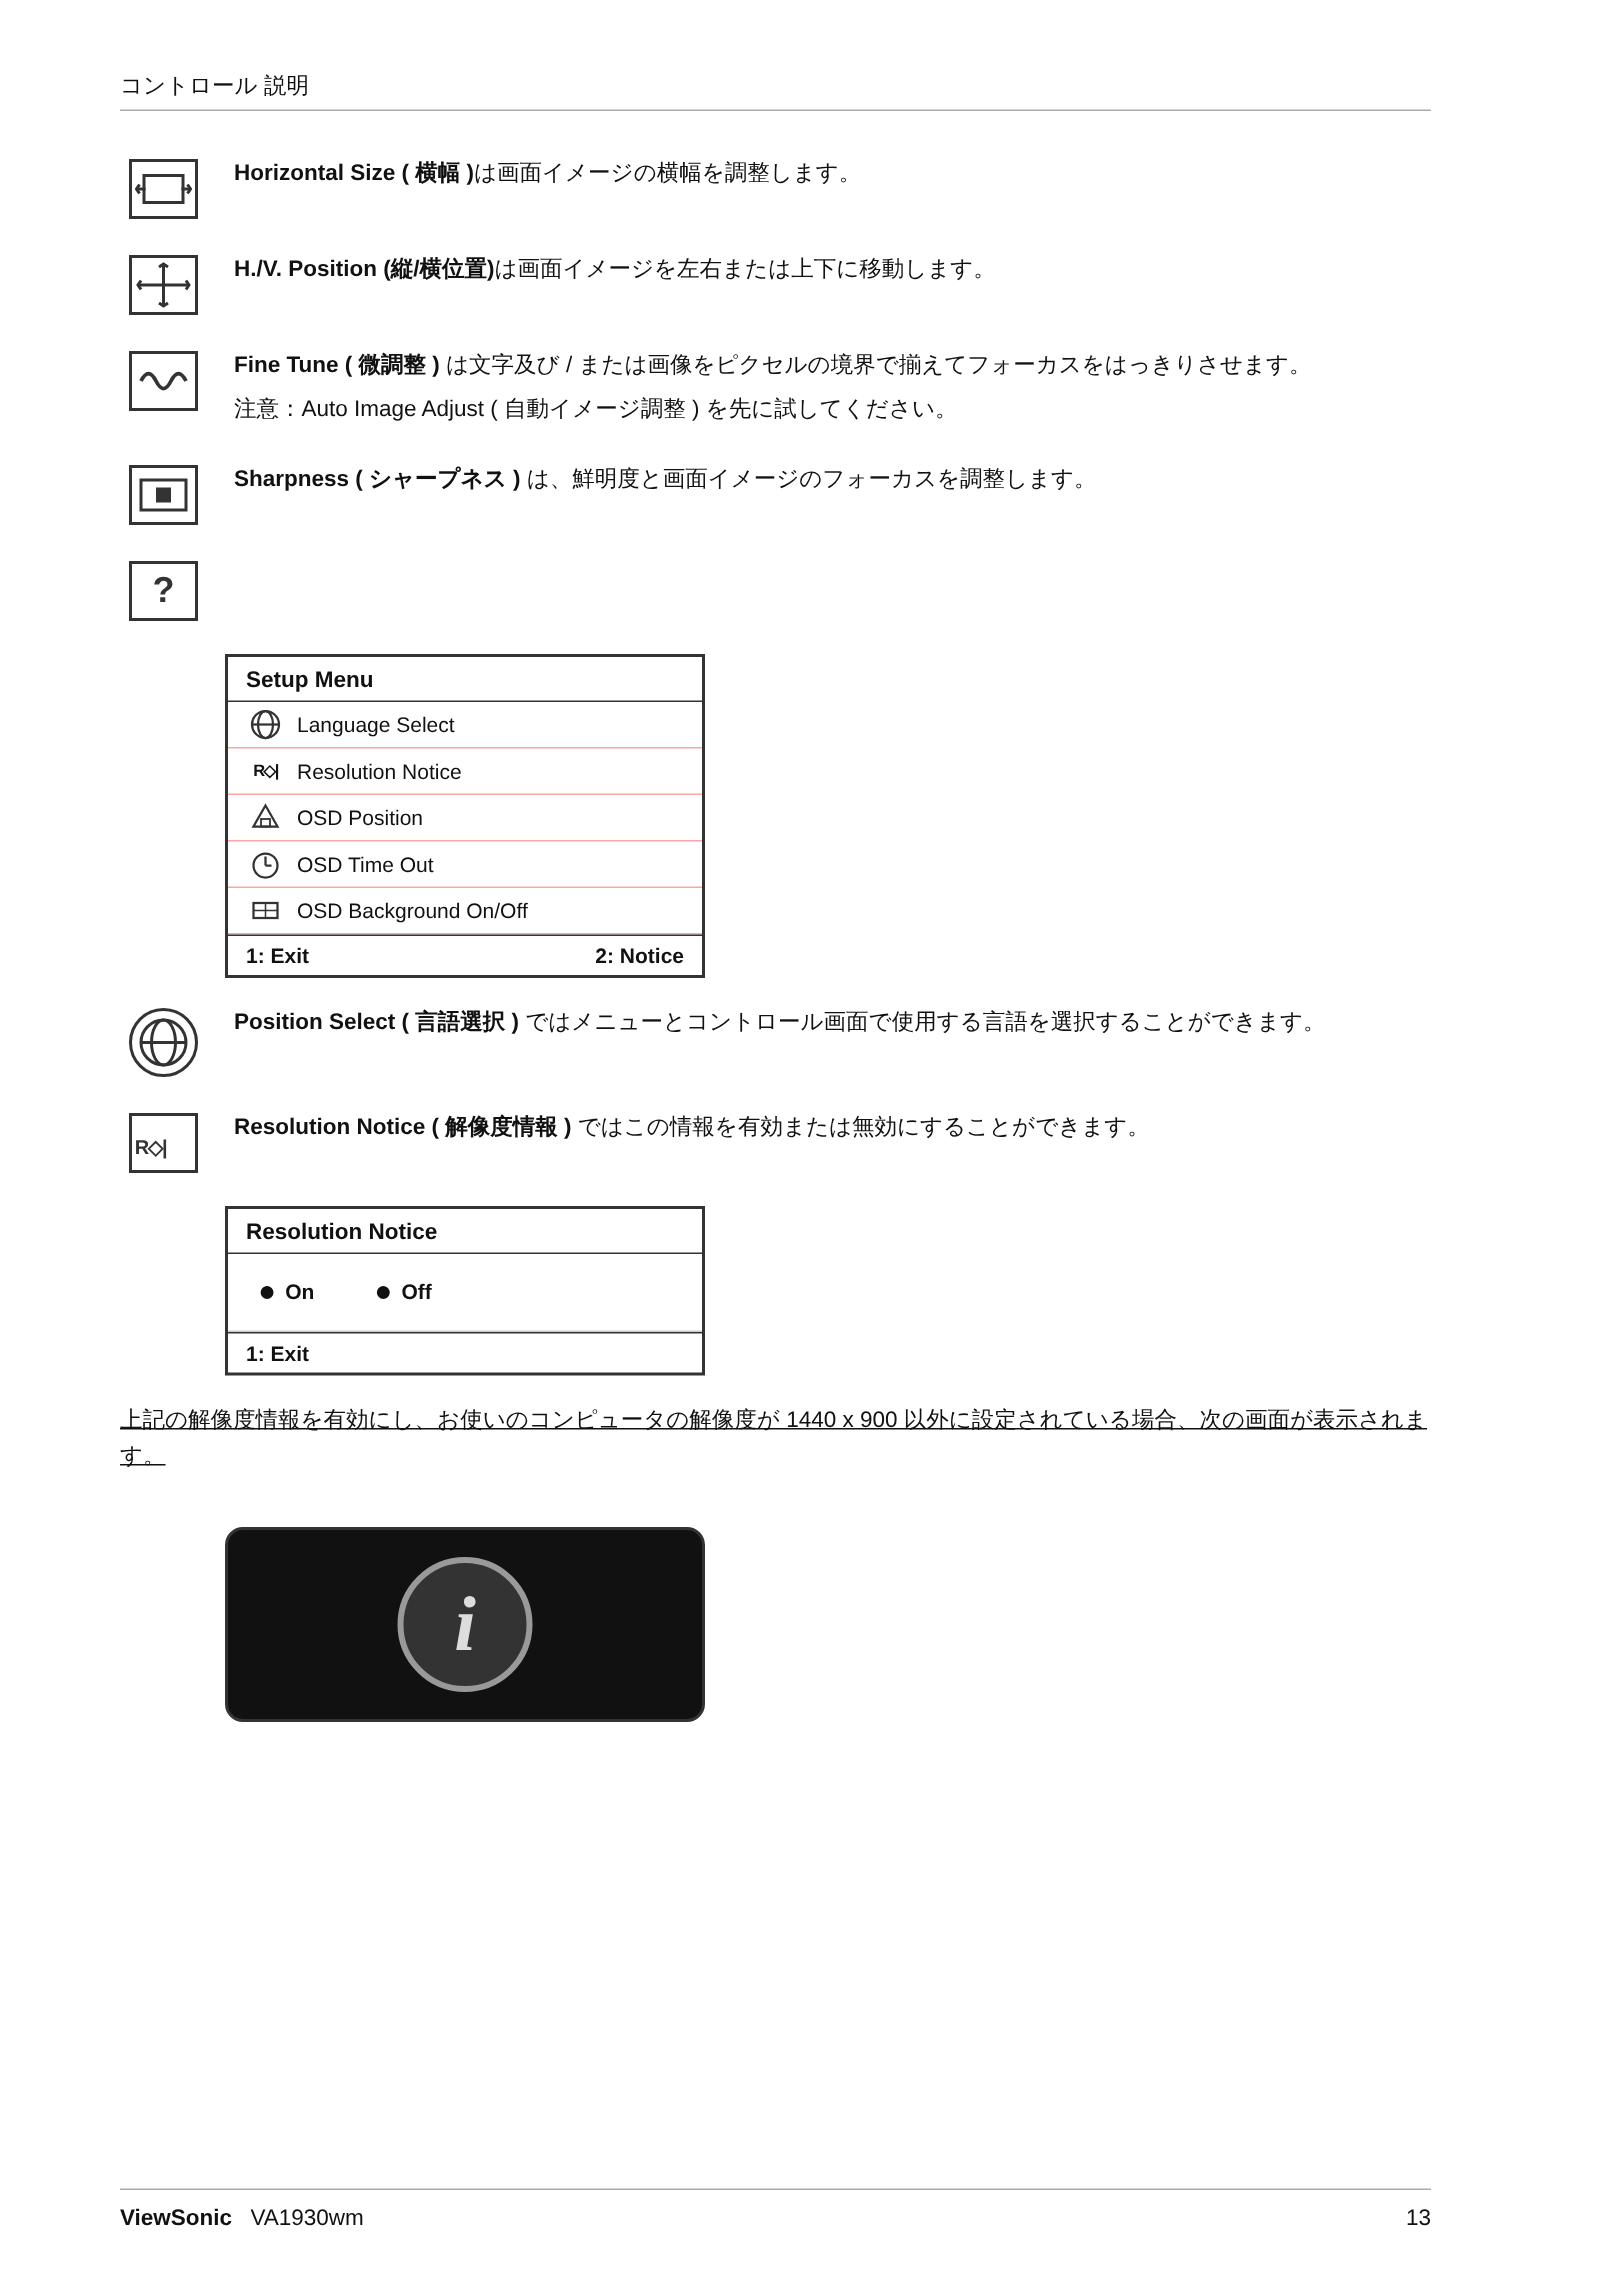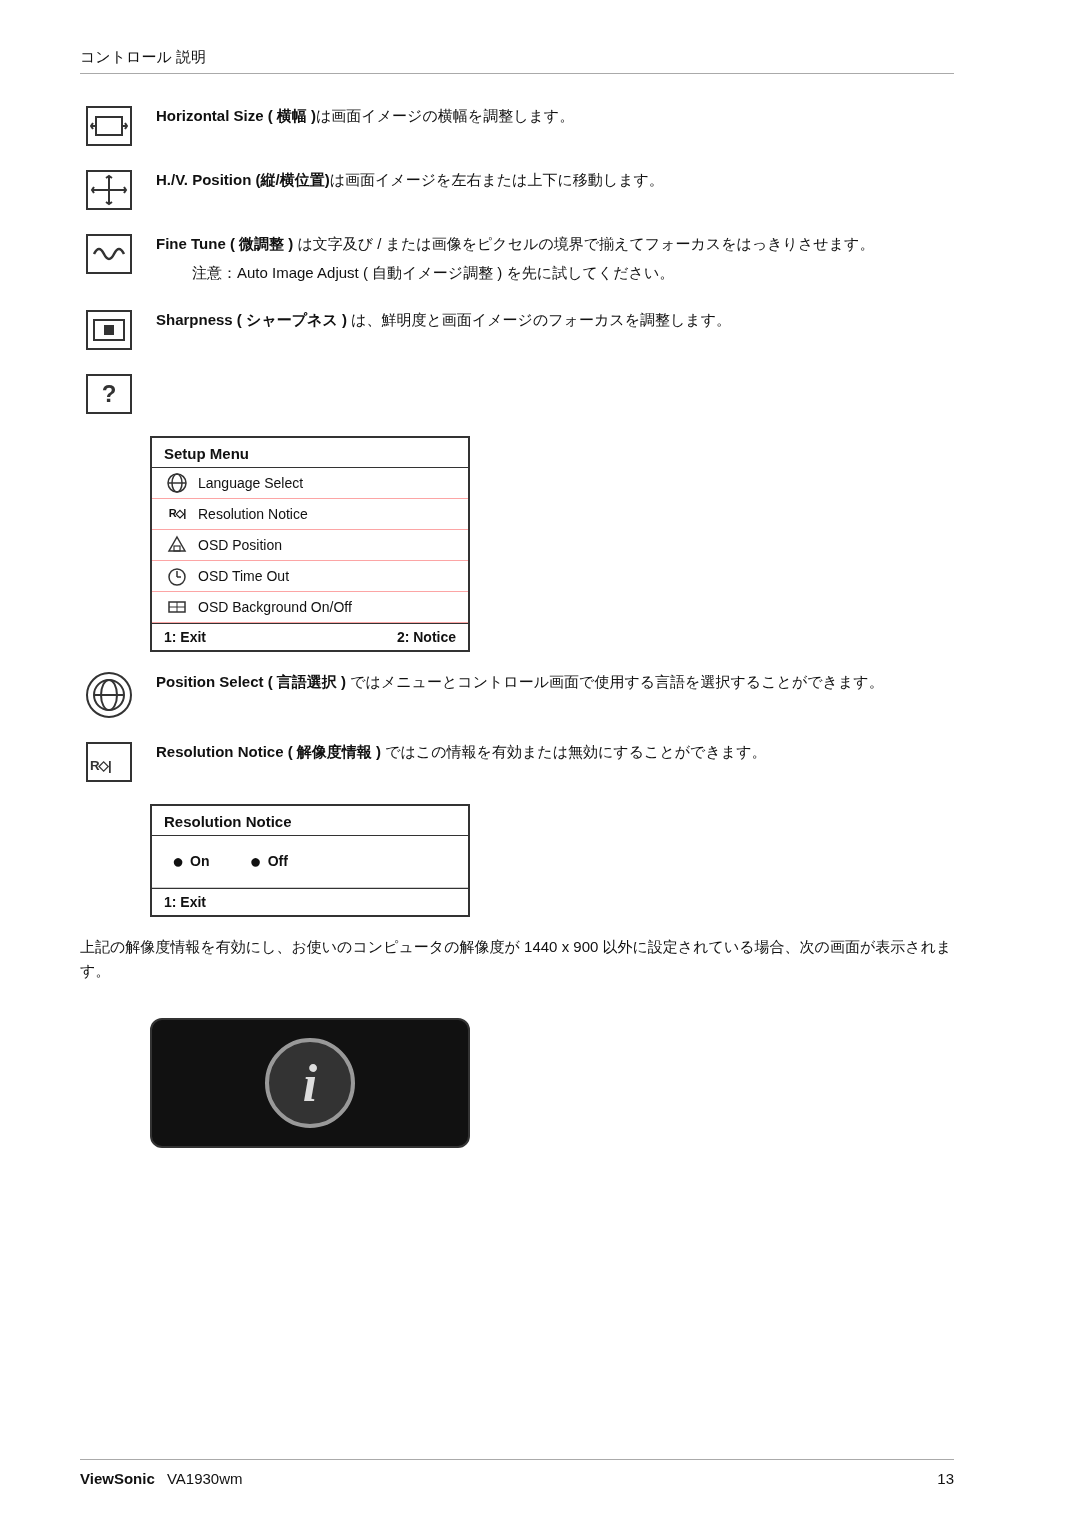--- a/index.html
+++ b/index.html
@@ -215,21 +215,21 @@
       right: 80px;
       display: flex;
       justify-content: space-between;
       align-items: center;
       border-top: 1px solid #aaa;
       padding-top: 10px;
     }
 
     
     svg { display: block; }
-    .note-line { margin-top: 4px; margin-left: 36px; }
+    .note-line { margin-top: 4px; }
   </style>
 </head>
 <body>
 
 <div class="page-wrapper">
 
   <div class="header-row">
     <span>コントロール  説明</span>
   </div>
 
@@ -422,21 +422,21 @@
       <div class="resolution-notice-option">
         <span style="font-size:20px;">●</span>
         <span>Off</span>
       </div>
     </div>
     <div class="resolution-notice-footer">
       <span>1: Exit</span>
     </div>
   </div>
 
-  <div style="margin-left: 0; margin-bottom: 34px; line-height: 1.65;">
+  <div style="margin-left: 0; margin-bottom: 34px; line-height: 1.65; text-decoration: underline;">
     <p>上記の解像度情報を有効にし、お使いのコンピュータの解像度が 1440 x 900 以外に設定されている場合、次の画面が表示されます。</p>
   </div>
 
   <div class="info-image-box">
     <div class="info-icon-inner">i</div>
   </div>
 
   <div class="page-footer">
     <div>
       <strong>ViewSonic</strong>

